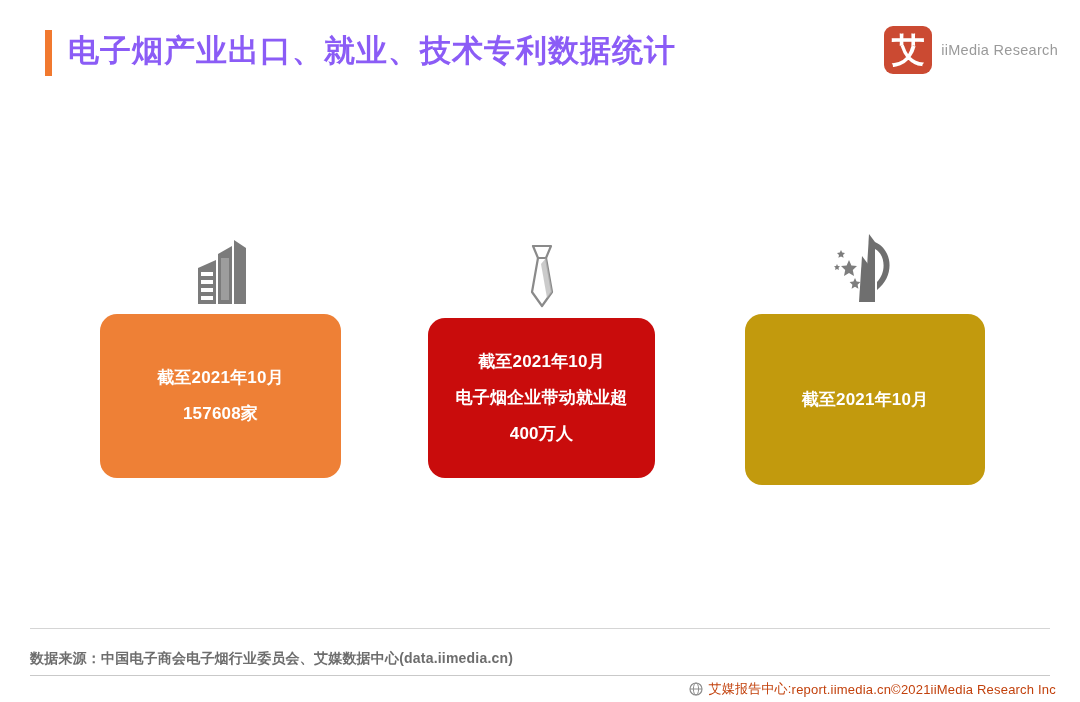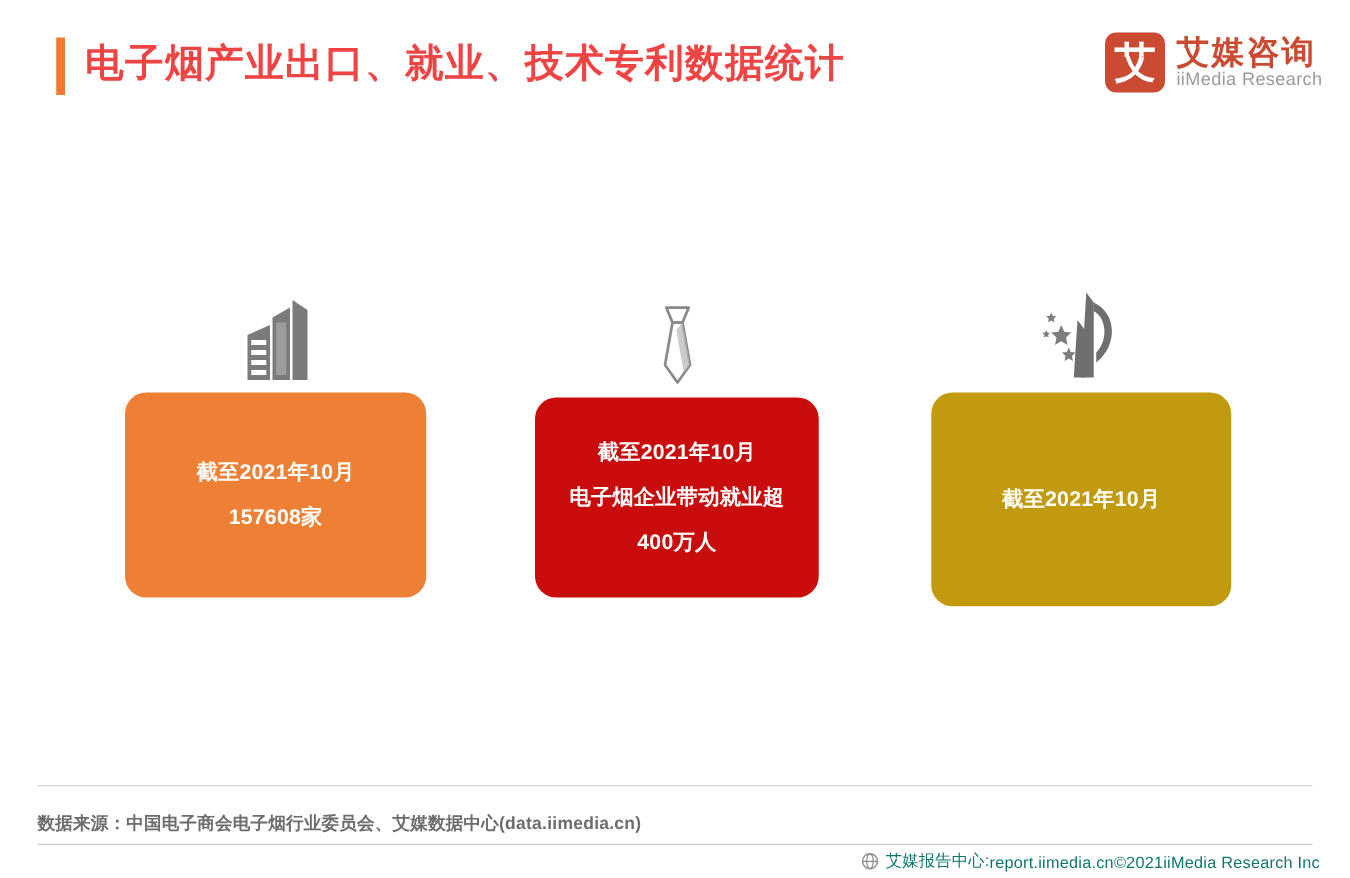--- a/index.html
+++ b/index.html
@@ -30,21 +30,21 @@
     width: 7px;
     height: 46px;
     background: #F1792F;
   }
   .page-title {
     position: absolute;
     left: 68px;
     top: 28px;
     font-size: 31px;
     font-weight: bold;
-    color: #ef4444;
+    color: #8b5cf6;
     letter-spacing: 1px;
     line-height: 46px;
     white-space: nowrap;
   }
 
   
   .logo-block {
     position: absolute;
     right: 22px;
     top: 26px;
@@ -173,35 +173,34 @@
     white-space: nowrap;
   }
   .globe-icon {
     width: 14px;
     height: 14px;
     margin-right: 6px;
     display: inline-block;
   }
   .footer-text {
     font-size: 13px;
-    color: #0f766e;
+    color: #c2410c;
     letter-spacing: 0.2px;
   }
 </style>
 </head>
 <body>
 
 <div class="header">
   <div class="title-accent" style="background: rgb(241, 121, 47);"></div>
   <div class="page-title">电子烟产业出口、就业、技术专利数据统计</div>
 
   <div class="logo-block">
     <div class="logo-mark" style="background: rgb(203, 74, 50);">艾</div>
     <div class="logo-text">
-      <div class="logo-cn" style="color: rgb(203, 74, 50);">艾媒咨询</div>
       <div class="logo-en">iiMedia Research</div>
     </div>
   </div>
 </div>
 
 <div class="cards">
 
   <div class="card-group" id="group-1">
     <div class="card-icon">
       <svg width="62" height="74" viewBox="0 0 62 74" aria-hidden="true">

